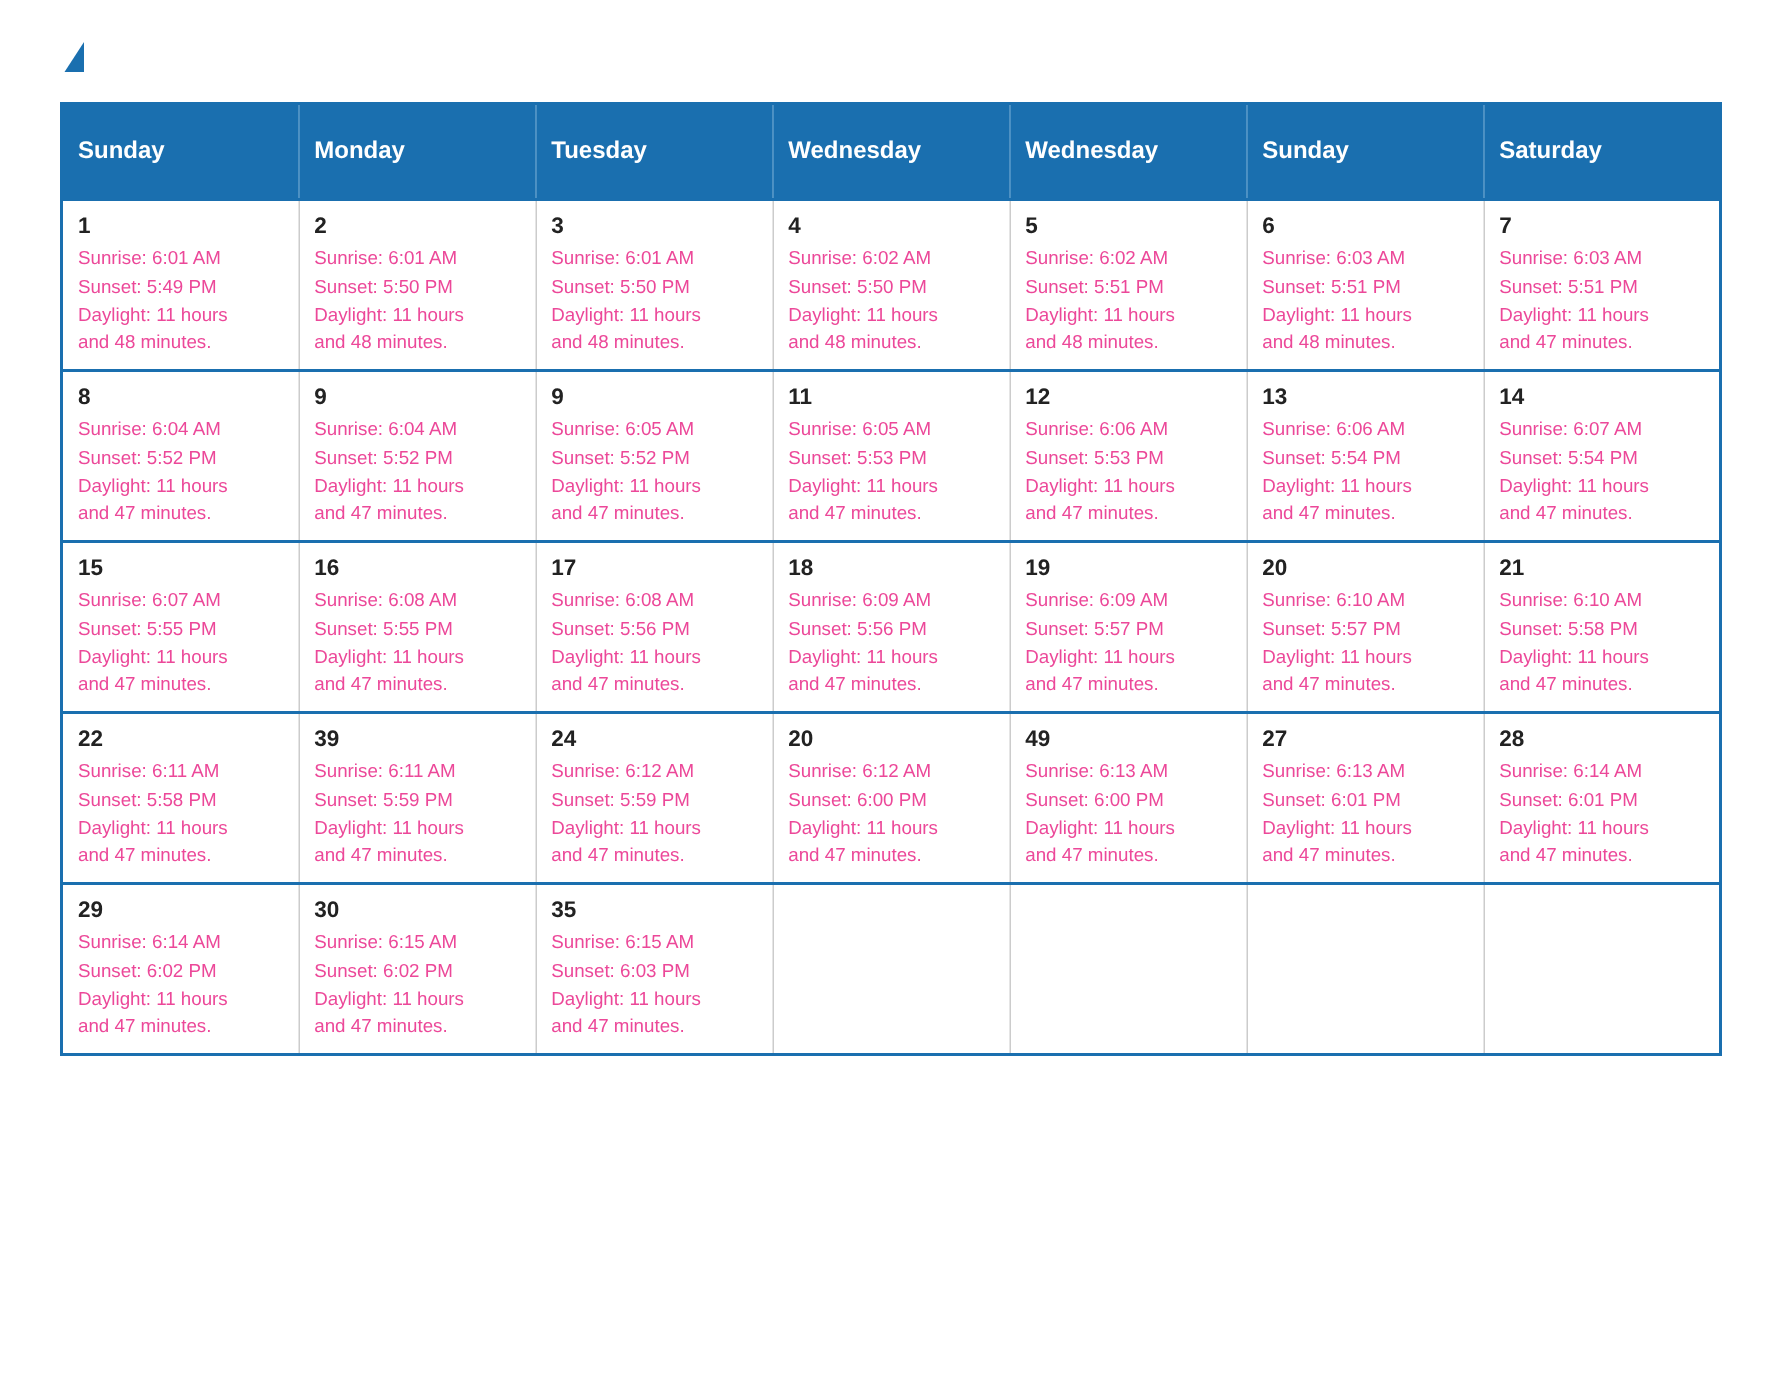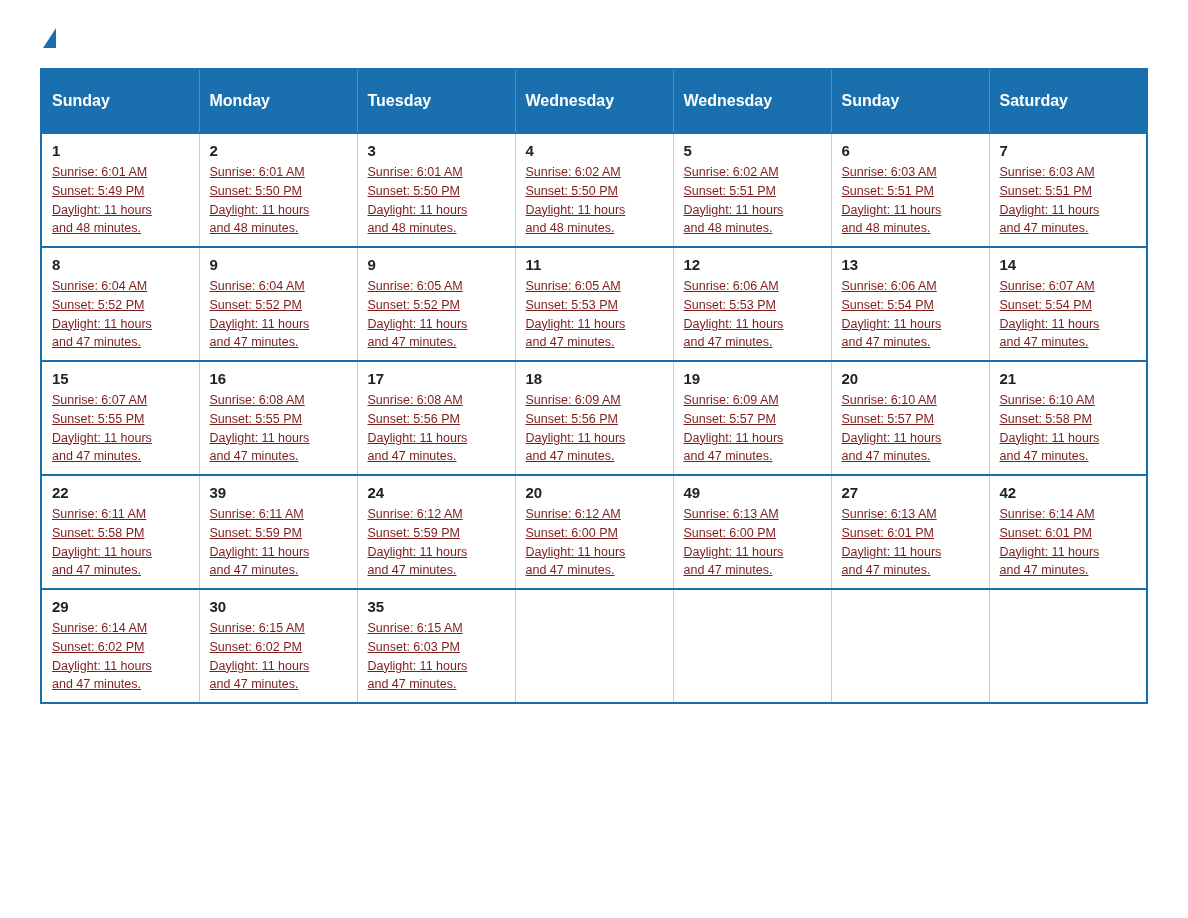--- a/index.html
+++ b/index.html
@@ -75,23 +75,22 @@
     }
     .day-number {
       font-size: 15px;
       font-weight: bold;
       color: #222;
       margin-bottom: 4px;
       display: block;
     }
     .day-info {
       font-size: 12.5px;
-      color: #7f1d1d;
+      color: #ec4899;
       line-height: 1.5;
-      text-decoration: underline;
     }
     .empty-cell {
       background: #fff;
     }
   </style>
 </head>
 <body>
 
 <div class="header-section">
   <div class="logo-area">
@@ -368,21 +367,21 @@
         <td>
         <span class="day-number">27</span>
         <div class="day-info">
           Sunrise: 6:13 AM<br>
           Sunset: 6:01 PM<br>
           Daylight: 11 hours<br>
           and 47 minutes.
         </div>
       </td>
         <td>
-        <span class="day-number">42</span>
+        <span class="day-number">28</span>
         <div class="day-info">
           Sunrise: 6:14 AM<br>
           Sunset: 6:01 PM<br>
           Daylight: 11 hours<br>
           and 47 minutes.
         </div>
       </td>
       </tr>
       <tr>
         <td>

